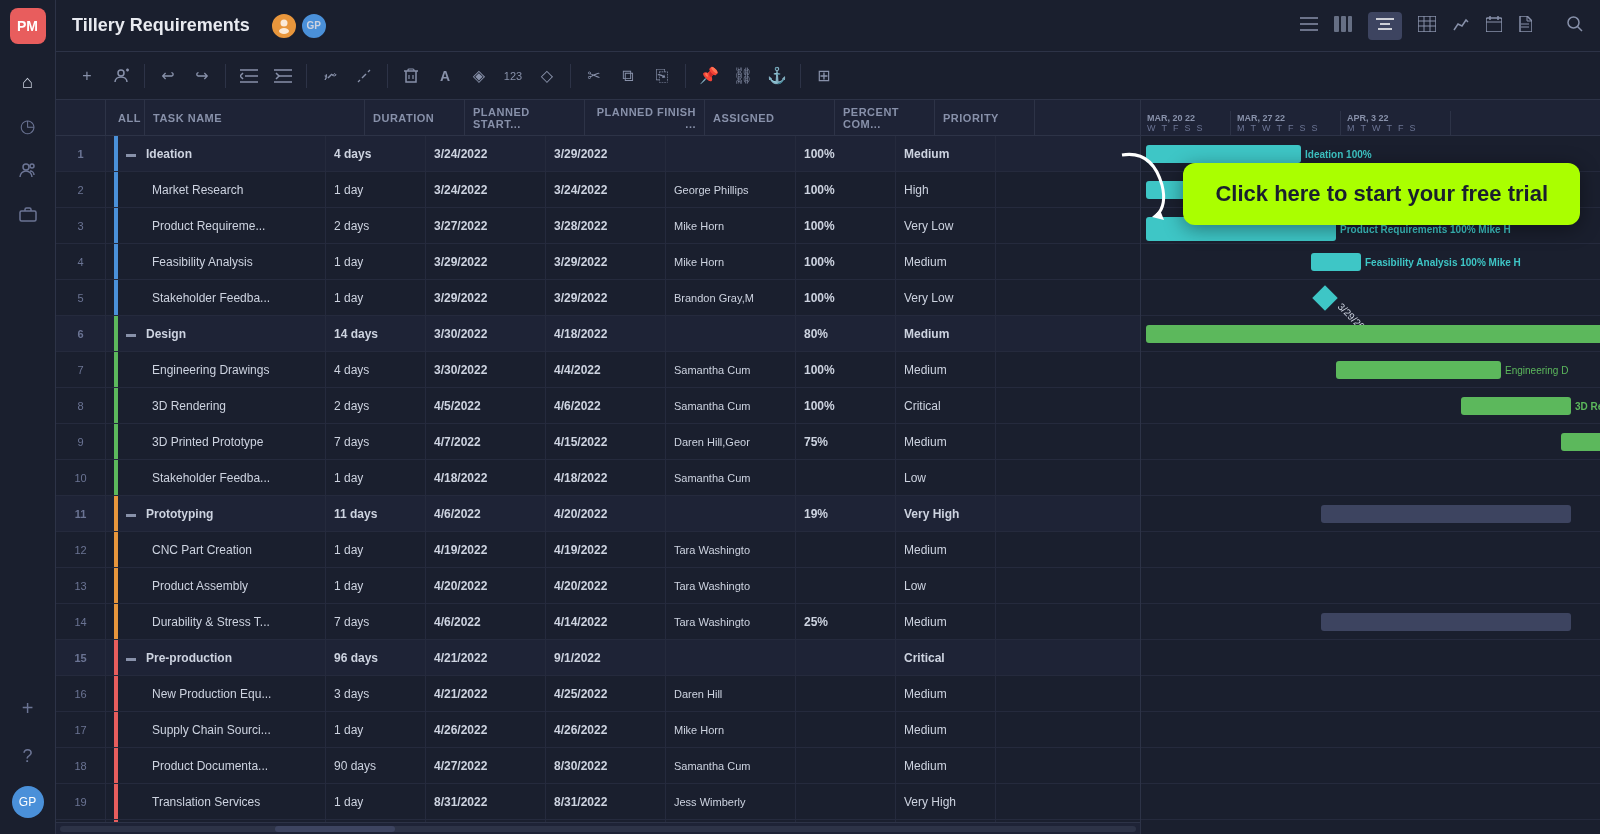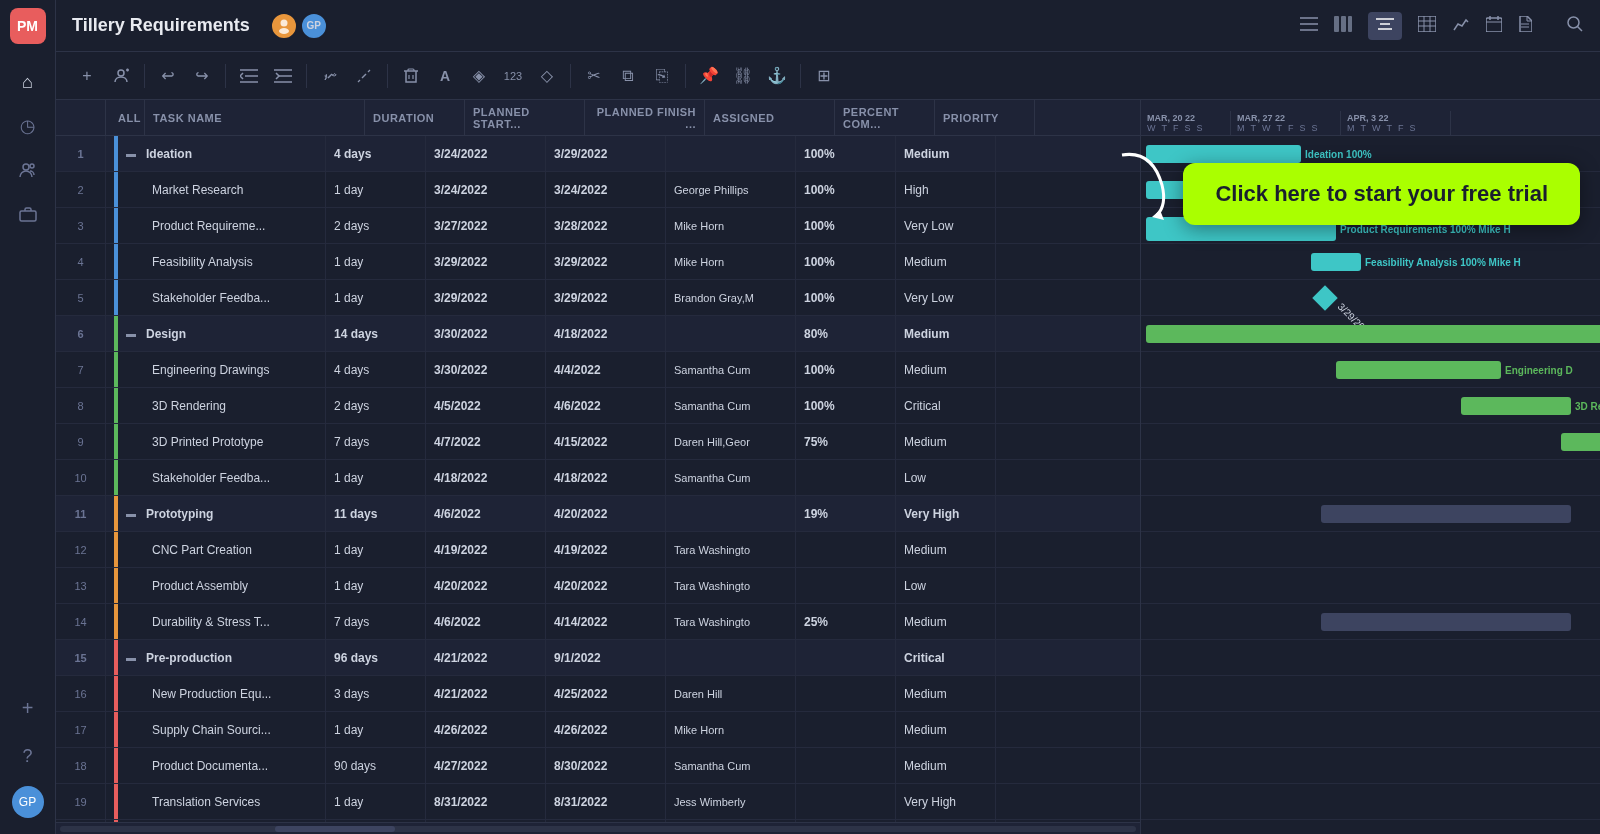--- a/index.html
+++ b/index.html
@@ -938,21 +938,21 @@
             <span style="position: absolute; left: 194px; font-size: 10px; color: rgb(62, 198, 198); white-space: nowrap; font-weight: 600;">Product Requirements  100%  Mike H</span>
           </div>
           <div style="position: absolute; top: 117px; left: 170px; width: 50px; height: 18px; border-radius: 3px; display: flex; align-items: center; z-index: 2; background: rgb(62, 198, 198);">
             <span style="position: absolute; left: 54px; font-size: 10px; color: rgb(62, 198, 198); white-space: nowrap; font-weight: 600;">Feasibility Analysis  100%  Mike H</span>
           </div>
           <div style="position: absolute; top: 153px; left: 175px; width: 18px; height: 18px; background: rgb(62, 198, 198); transform: rotate(45deg); z-index: 2;">
             <span style="position: absolute; left: 24px; top: -2px; font-size: 10px; color: rgb(205, 211, 224); white-space: nowrap;">3/29/2022</span>
           </div>
           <div style="position: absolute; top: 189px; left: 5px; width: 470px; height: 18px; border-radius: 3px; display: flex; align-items: center; z-index: 2; background: rgb(92, 184, 92);"></div>
           <div style="position: absolute; top: 225px; left: 195px; width: 165px; height: 18px; border-radius: 3px; display: flex; align-items: center; z-index: 2; background: rgb(92, 184, 92);">
-            <span style="position: absolute; left: 169px; font-size: 10px; color: rgb(92, 184, 92); white-space: nowrap; font-weight: 700;">Engineering D</span>
+            <span style="position: absolute; left: 169px; font-size: 10px; color: rgb(92, 184, 92); white-space: nowrap; font-weight: 400;">Engineering D</span>
           </div>
           <div style="position: absolute; top: 261px; left: 320px; width: 110px; height: 18px; border-radius: 3px; display: flex; align-items: center; z-index: 2; background: rgb(92, 184, 92);">
             <span style="position: absolute; left: 114px; font-size: 10px; color: rgb(92, 184, 92); white-space: nowrap; font-weight: 600;">3D Rend</span>
           </div>
           <div style="position: absolute; top: 297px; left: 420px; width: 65px; height: 18px; border-radius: 3px; display: flex; align-items: center; z-index: 2; background: rgb(92, 184, 92);"></div>
           <div style="position: absolute; top: 369px; left: 180px; width: 250px; height: 18px; border-radius: 3px; display: flex; align-items: center; z-index: 2; background: rgb(61, 68, 96);"></div>
           <div style="position: absolute; top: 477px; left: 180px; width: 250px; height: 18px; border-radius: 3px; display: flex; align-items: center; z-index: 2; background: rgb(61, 68, 96);"></div>
         </div>
     </div>
 

